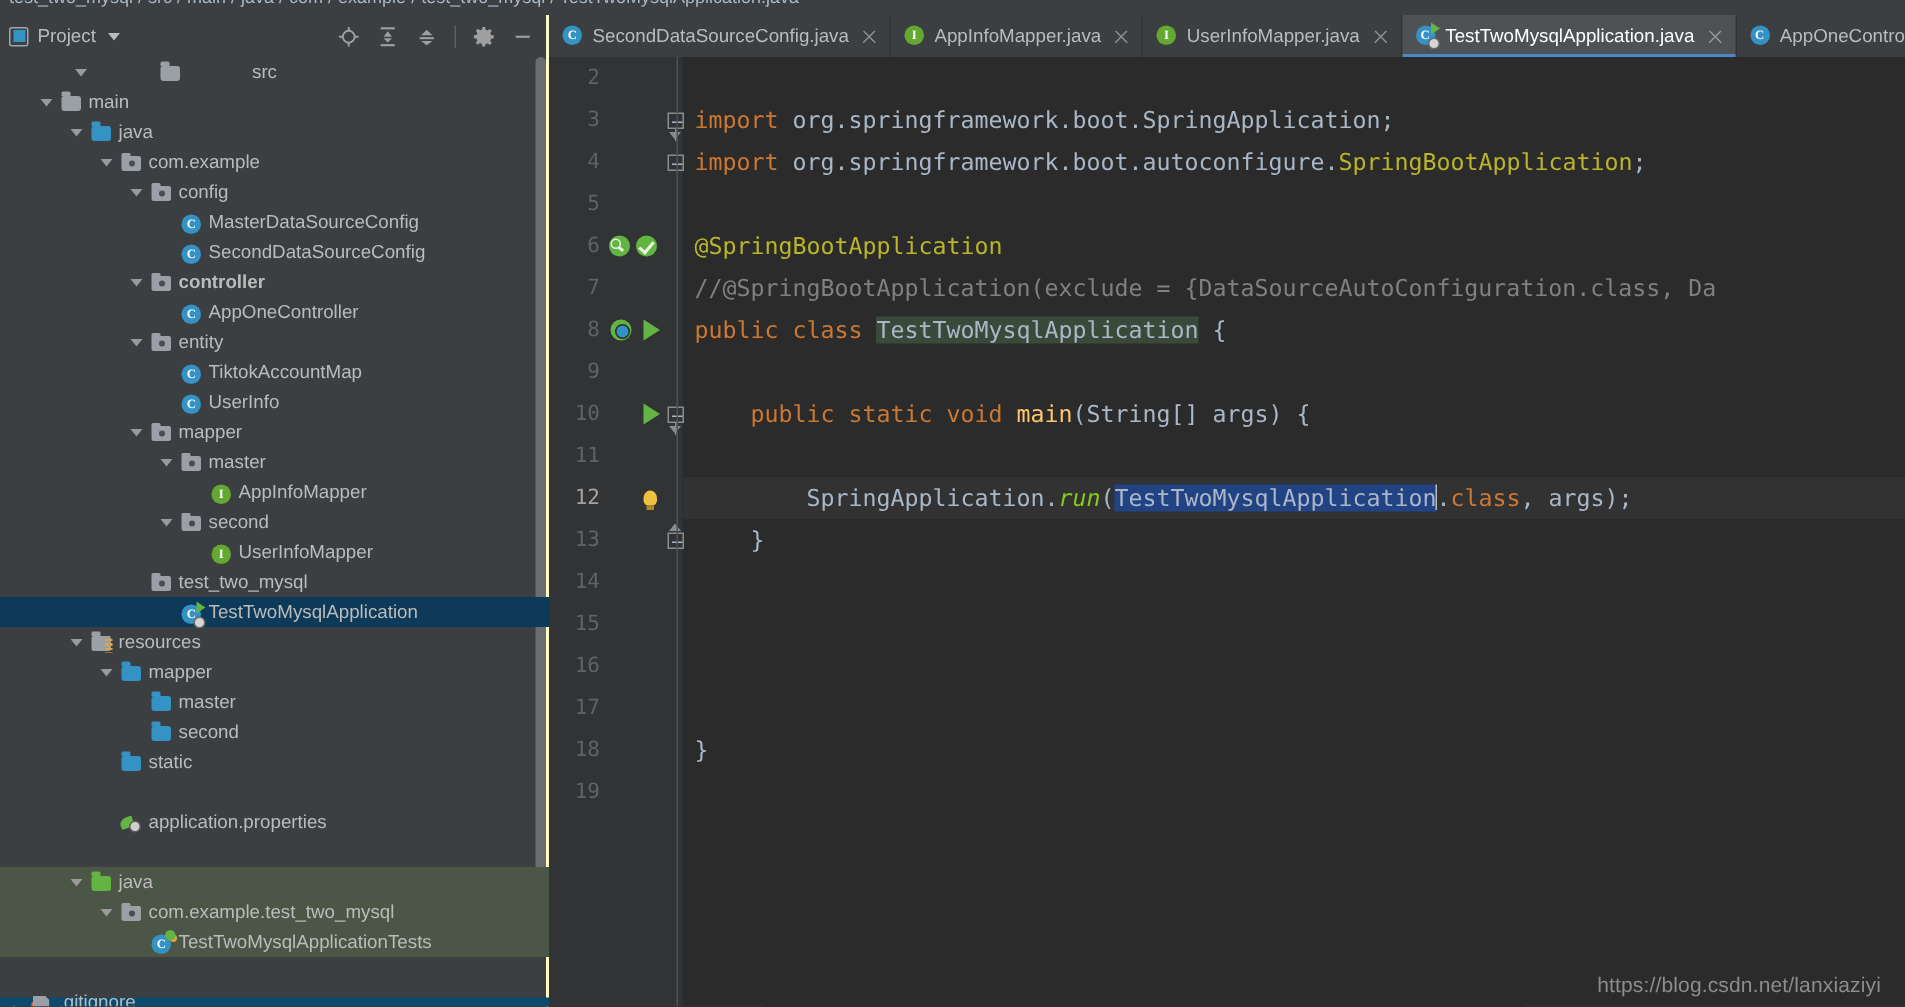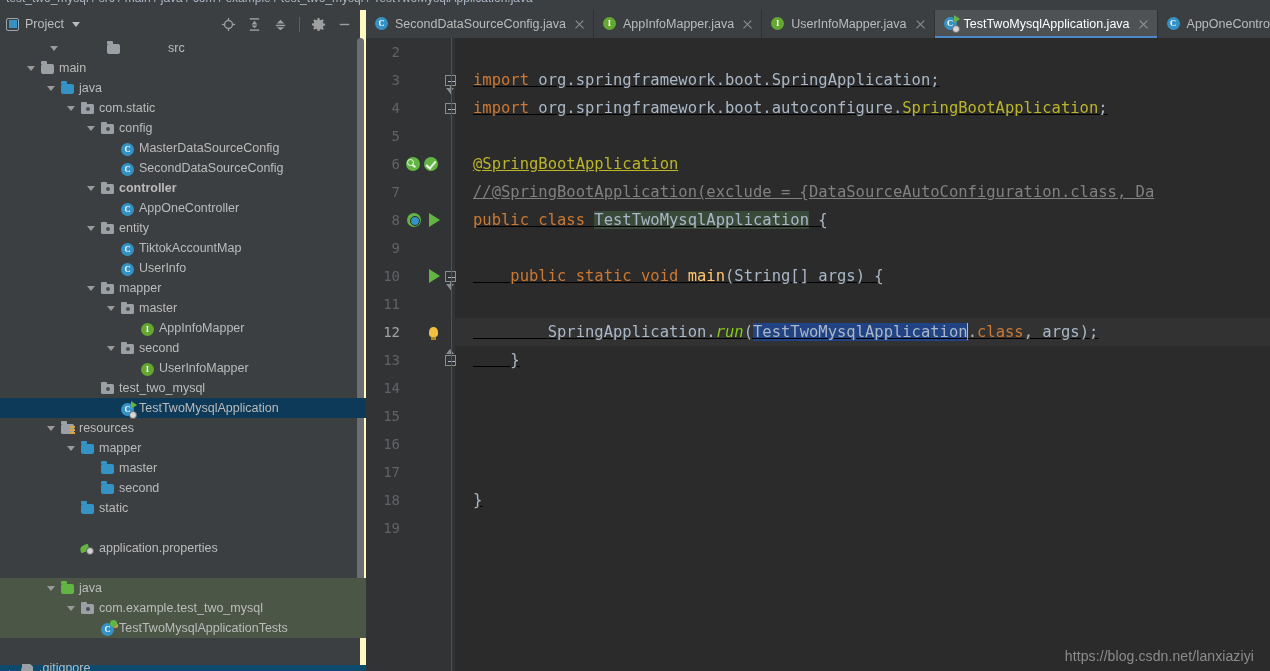--- a/index.html
+++ b/index.html
@@ -17,21 +17,21 @@
     background: #3c3f41; overflow: hidden;
   }
   .topsliver .crumbs {
     position:absolute; top:-9px; left:6px;
     font-size: 12px; color:#a9b7c6; white-space: nowrap;
   }
 
   
   .proj-panel {
     position:absolute; left:0; top:10px; width:366px; height:661px;
-    background:#3c3f41; border-right:6px solid #fef9c3;
+    background:#3c3f41; border-right:2px solid #fef9c3;
   }
   .proj-header {
     position:relative; height:28px; background:#3c3f41;
     display:flex; align-items:center; padding:0 6px;
   }
   .proj-title {
     display:flex; align-items:center; gap:6px; font-size:12.5px; color:#bbbbbb;
   }
   .proj-ico-sq {
     width:13px;height:13px;border:1.6px solid #9aa7b0;border-radius:2px;
@@ -172,21 +172,21 @@
   .gnum.cur { color:#a4a3a3; }
   .gmarks { position:relative; width:47px; height:28px; }
 
   .fold-rail { position:absolute; left:85px; top:0; width:1px; height:100%; background:#4e5254; }
 
   .codelines { position:absolute; left:89px; top:0; right:0; bottom:0; overflow:hidden; }
   .cline {
     position:absolute; left:0; right:0; height:28px; line-height:28px; white-space:pre;
     font-family:"DejaVu Sans Mono", monospace; font-size:15.5px;
   }
-  .cline .txt { padding-left:18px;text-decoration:underline; }
+  .cline .txt { padding-left:8px; }
 
   .k  { color:#cc7832; }            
   .an { color:#bbb529; }            
   .pl { color:#a9b7c6; }            
   .cm { color:#808080; }            
   .it { color:#84cc16; font-style:italic; }
   .id-hl { background:#3a4a3a; }    
   .sel { background:#214283; color:#a9b7c6; }
   .caret-bar { display:inline-block; width:1px; height:17px; background:#bbbbbb;
                vertical-align:-3px; margin:0 -0.5px; }
@@ -333,21 +333,21 @@
             <span class="fo fo-blue"></span>
           </span>
           <span class="lbl">java</span>
         </div>
         <div class="row" style="top: 60px; position: absolute; left: 0px; right: 0px;">
           <span style="display:inline-block;width:66px;flex:0 0 66px"></span>
           <span class="arrow down"></span>
           <span class="ic">
             <span class="pkg"></span>
           </span>
-          <span class="lbl">com.static</span>
+          <span class="lbl">com.example</span>
         </div>
         <div class="row" style="top: 80px; position: absolute; left: 0px; right: 0px;">
           <span style="display:inline-block;width:86px;flex:0 0 86px"></span>
           <span class="arrow down"></span>
           <span class="ic">
             <span class="pkg"></span>
           </span>
           <span class="lbl">config</span>
         </div>
         <div class="row" style="top: 100px; position: absolute; left: 0px; right: 0px;">

